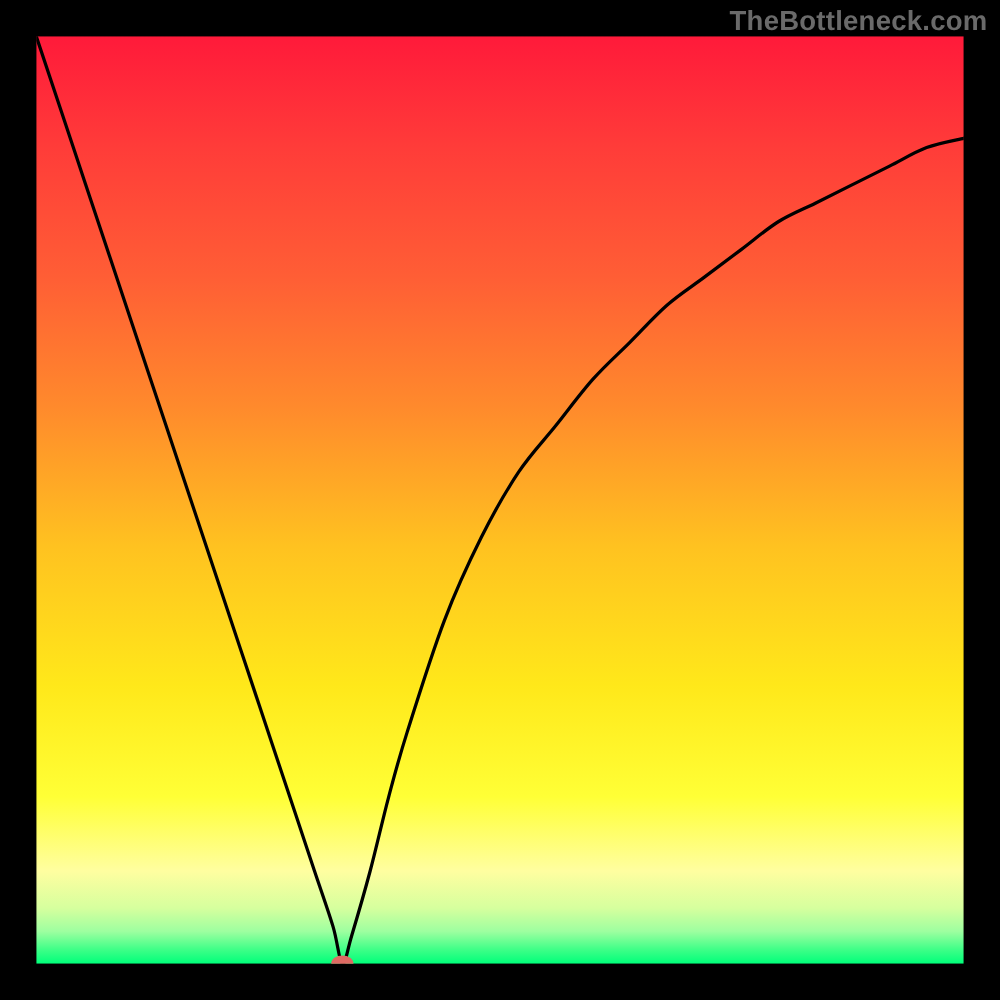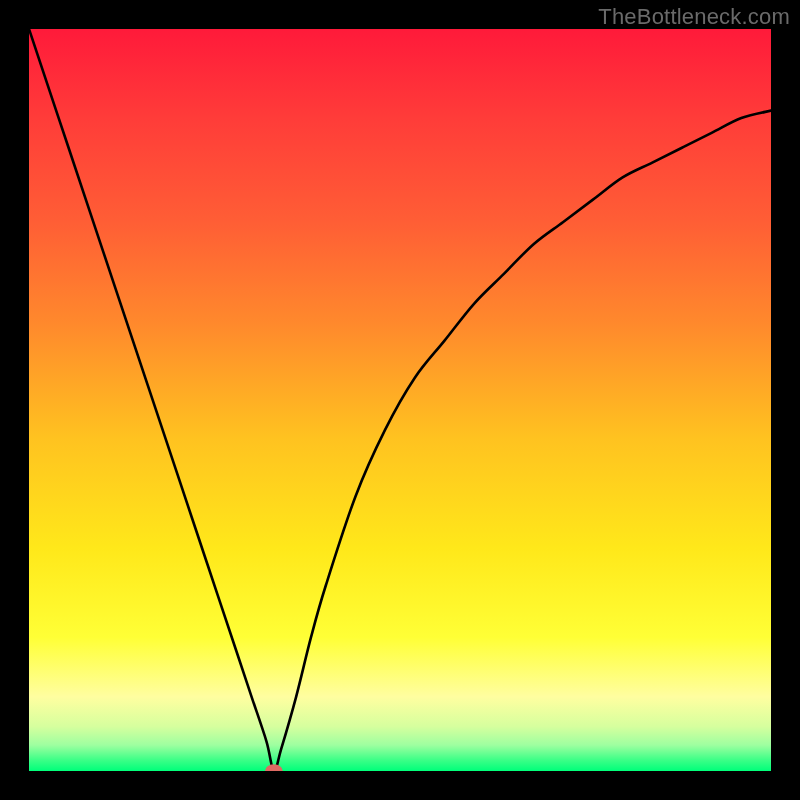--- a/index.html
+++ b/index.html
@@ -17,21 +17,21 @@
     height: 800px;
     background: #000;
   }
   .watermark {
     position: absolute;
     top: 4px;
     right: 10px;
     color: #6a6a6a;
     font-size: 22px;
     letter-spacing: 0.2px;
-    font-weight: 400;
+    font-weight: 700;
     pointer-events: none;
     z-index: 3;
   }
   .plot-wrap {
     position: absolute;
     left: 29px;
     top: 29px;
     width: 742px;
     height: 742px;
     z-index: 1;

